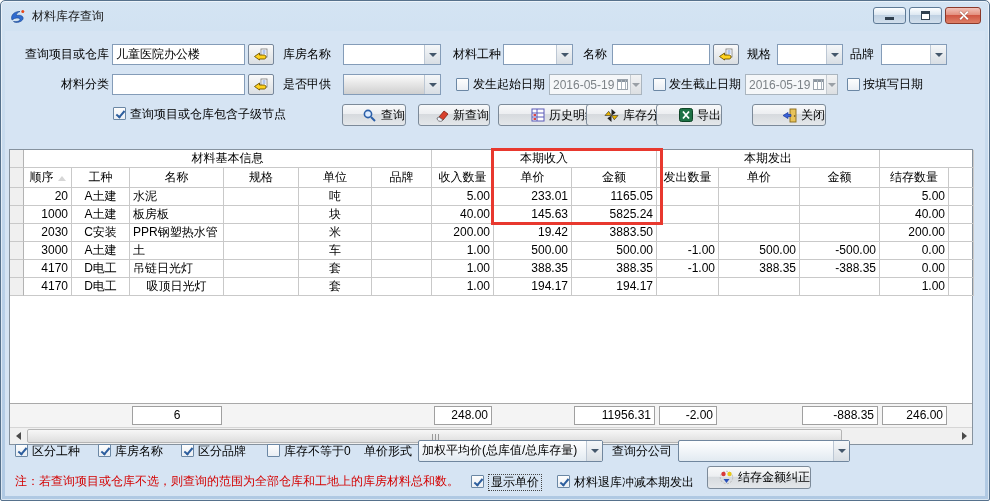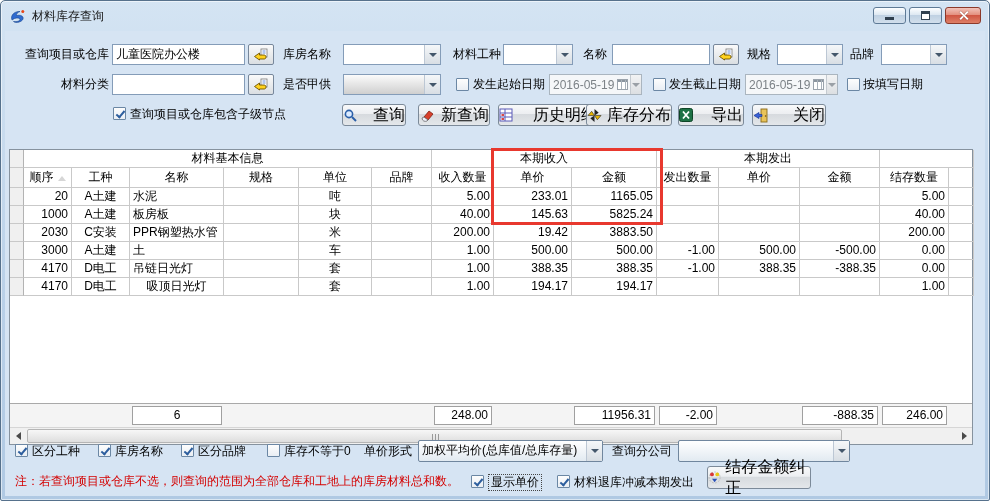--- a/index.html
+++ b/index.html
@@ -34,22 +34,22 @@
   .chk{position:absolute;width:13px;height:13px;border:1px solid #6b87a4;border-radius:1px;background:linear-gradient(#fdfdfd,#e9eef4)}
   .chk.checked::after{content:"";position:absolute;left:2px;top:3px;width:7px;height:3px;border-left:2px solid #2d5e9e;border-bottom:2px solid #2d5e9e;transform:rotate(-50deg)}
   .datef{position:absolute;height:21px;border:1px solid #aab5bf;background:#f5f7f9;display:flex;align-items:center;color:#7c8287;font-size:12px}
   .datef .dval{flex:1;padding:0 3px;white-space:nowrap}
   .cal{width:13px;height:11px;border:1px solid #9aa3ac;margin-right:2px;background:
        linear-gradient(to right,transparent 3px,#aab3bc 3px,#aab3bc 4px,transparent 4px,transparent 7px,#aab3bc 7px,#aab3bc 8px,transparent 8px),
        linear-gradient(to bottom,#8a949e 2px,#fff 2px)}
   .darr{width:14px;align-self:stretch;display:flex;align-items:center;justify-content:center;border-left:1px solid #c4cad0;
         background:linear-gradient(#f2f3f4,#dcdfe2)}
   .darr .tri{border-top-color:#9aa0a6}
-  .btn{position:absolute;height:22px;border:1px solid #7c8a99;border-radius:3px;display:flex;align-items:center;justify-content:space-between;gap:4px;
-       font-size:16px;color:#000;background:linear-gradient(#f8f9fa,#eceef1 45%,#d6dade 46%,#e4e7ea)}
+  .btn{position:absolute;height:22px;border:1px solid #7c8a99;border-radius:3px;display:flex;align-items:center;justify-content:flex-end;gap:4px;
+       font-size:12px;color:#000;background:linear-gradient(#f8f9fa,#eceef1 45%,#d6dade 46%,#e4e7ea)}
   .grid{position:absolute;left:8px;top:148px;width:964px;height:296px;background:#fff;border:1px solid #86929e;display:flex;flex-direction:column}
   #grid-rows{display:flex;flex-direction:column;flex-shrink:0}
   .grow{display:flex;flex-shrink:0}
   .gc{flex-shrink:0;font-size:12px;padding:0 3px;border-right:1px solid #c9c9c9;border-bottom:1px solid #c9c9c9;overflow:hidden;white-space:nowrap;color:#000}
   .ghead .gc{line-height:17px;text-align:center}
   .ghead.sub .gc{line-height:19px}
   .drow .gc{line-height:17px}
   .gc.sel{background:#f0f0f0;border-right:1px solid #b3b3b3}
   .filler{flex:1;background:#fff}
   .sorttri{display:inline-block;width:0;height:0;border-left:4px solid transparent;border-right:4px solid transparent;border-bottom:5px solid #d6d6d6;margin-left:4px}
@@ -206,21 +206,21 @@
   </div>
   <div class="btn" style="left:585px;top:103px;width:86px">
     <svg width="15" height="15" viewBox="0 0 16 16">
       <path d="M8 8 L8 1 L12.5 5Z" fill="#222"></path>
       <path d="M8 8 L15 8 L11 12.5Z" fill="#e8b400" stroke="#222" stroke-width="0.6"></path>
       <path d="M8 8 L8 15 L3.5 11Z" fill="#222"></path>
       <path d="M8 8 L1 8 L5 3.5Z" fill="#e8b400" stroke="#222" stroke-width="0.6"></path>
     </svg>
     <span>库存分布</span>
   </div>
-  <div class="btn" style="left:677px;top:103px;width:66px">
+  <div class="btn" style="left:655px;top:103px;width:66px">
     <svg width="14" height="14" viewBox="0 0 14 14">
       <rect x="0.5" y="0.5" width="13" height="13" rx="2" fill="#1e7145" stroke="#0f4527"></rect>
       <path d="M4 3.5 L10 10.5 M10 3.5 L4 10.5" stroke="#fff" stroke-width="1.8"></path>
     </svg>
     <span>导出</span>
   </div>
   <div class="btn" style="left:751px;top:103px;width:74px">
     <svg width="15" height="15" viewBox="0 0 15 15">
       <rect x="8" y="1" width="6" height="13" fill="#e8c35a" stroke="#8a6a1a" stroke-width="0.9"></rect>
       <circle cx="12.6" cy="8" r="0.8" fill="#6a4a10"></circle>

